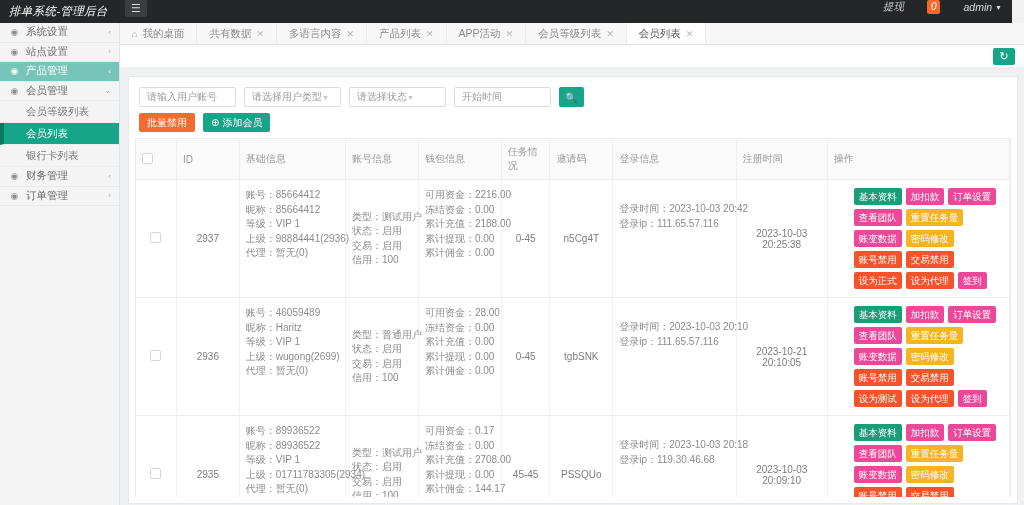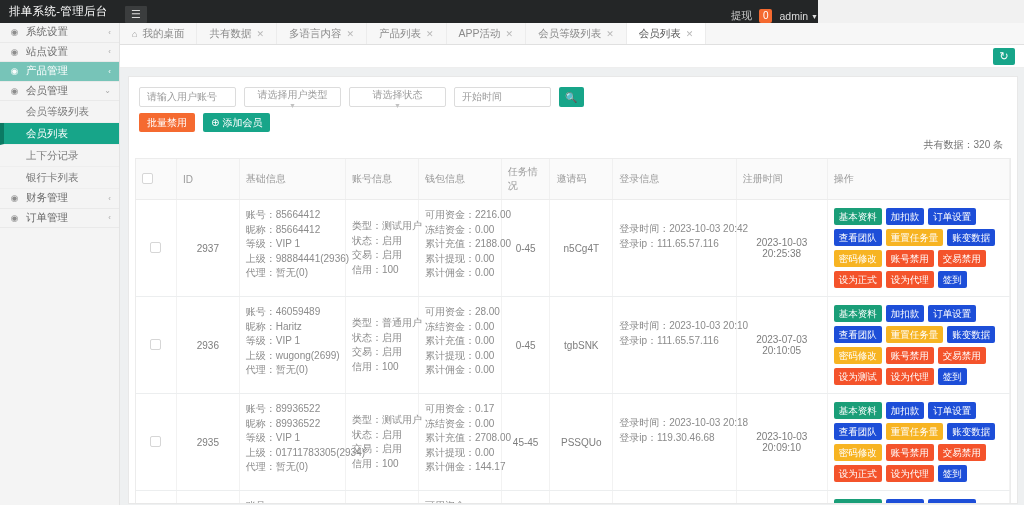--- a/index.html
+++ b/index.html
@@ -5,36 +5,36 @@
   * { box-sizing: border-box; margin: 0; padding: 0; }
   html, body {
     width: 1024px; height: 505px;
     font-family: "Liberation Sans", "DejaVu Sans", sans-serif;
     font-size: 12px;
     background: #f1f1f1;
     overflow: hidden;
   }
   
   .topbar {
-    position: absolute; top: 0; left: 0; width: 818px; height: 23px;
-    background: #242627; display: flex; align-items: flex-end;
+    position: absolute; top: 0; left: 0; width: 1012px; height: 23px;
+    background: #242627; display: flex; align-items: flex-start; font-style: italic;
   }
   .logo {
     width: 120px; height: 23px; color: #fff; font-size: 11.5px;
     display: flex; align-items: center; padding-left: 9px;
     letter-spacing: .3px;
   }
   .hamburger {
     width: 22px; height: 17px; background: #3b3d3e; color: #dcdcdc;
     margin-left: 5px; display: flex; align-items: center; justify-content: center;
     font-size: 11px; border-radius: 1px; cursor: pointer;
   }
   .topbar-right {
-    margin-left: auto; display: flex; align-items: center; gap: 7px;
-    color: #cfcfcf; font-size: 10.5px;
+    margin-left: auto; display: flex; align-items: center; gap: 23px;
+    padding-right: 10px; color: #cfcfcf; font-size: 10.5px;
   }
   .withdraw-link { color: #cfcfcf; cursor: pointer; }
   .badge-count {
     background: #f56a30; color: #fff; font-size: 10px; line-height: 13px;
     min-width: 13px; height: 14px; padding: 0 4px; text-align: center;
     border-radius: 2px; display: inline-block;
   }
   .admin-menu { color: #dcdcdc; cursor: pointer; display: flex; align-items: center; gap: 3px; }
   .caret-down { font-size: 7px; }
 
@@ -93,21 +93,21 @@
     margin: 8px 6px 0 8px; background: #fff; border: 1px solid #e8e8e8;
     height: 428px; overflow: hidden;
   }
   .filter-row { display: flex; align-items: center; gap: 8px; padding: 10px 10px 6px 10px; }
   .inp {
     height: 20px; border: 1px solid #dcdcdc; border-radius: 2px;
     font-size: 10px; color: #9b9b9b; padding: 0 7px; display: flex; align-items: center;
     background: #fff; cursor: text;
   }
   .inp.acct { width: 97px; }
-  .inp.sel { width: 97px; cursor: pointer; flex-direction: column; }
+  .inp.sel { width: 97px; cursor: pointer; }
   .inp.time { width: 97px; }
   .sel-arrow { font-size: 7px; color: #c2c2c2; }
   .search-btn {
     width: 25px; height: 20px; background: #17a589; color: #fff; border-radius: 2px;
     display: flex; align-items: center; justify-content: center; font-size: 10px; cursor: pointer;
   }
   .act-row { display: flex; align-items: center; gap: 8px; padding: 0 10px 6px 10px; }
   .btn-sm {
     height: 19px; padding: 0 8px; border-radius: 2px; color: #fff;
     font-size: 10px; display: flex; align-items: center; gap: 3px; cursor: pointer;
@@ -131,27 +131,27 @@
     padding: 8px 6px; vertical-align: top; font-size: 10px; color: #7d7d7d;
   }
   td.mid { vertical-align: middle; text-align: center; }
   .kv { line-height: 14.5px; white-space: nowrap; }
   .kv .k { color: #8b8b8b; }
   .kv .v { color: #8b8b8b; }
   .chk {
     width: 11px; height: 11px; border: 1px solid #d6d6d6; border-radius: 2px;
     background: #fff; display: inline-block; cursor: pointer;
   }
-  .ops { display: flex; flex-wrap: wrap; gap: 4px; }
+  .ops { display: flex; flex-wrap: wrap; gap: 4px; margin-left: 20px; }
   .op {
     font-size: 9.5px; color: #fff; border-radius: 2px; padding: 3px 5px;
     white-space: nowrap; cursor: pointer; line-height: 11px;
   }
   .c-green { background: #1a9e78; }
-  .c-blue  { background: #1d4ed8; }
+  .c-blue  { background: #ec4899; }
   .c-yellow{ background: #f7b422; }
   .c-red   { background: #f4532b; }
 </style>
 </head>
 <body>
 
 <div class="topbar">
   <div class="logo">排单系统-管理后台</div>
   <div class="hamburger">☰</div>
   <div class="topbar-right">
@@ -185,23 +185,20 @@
       <span>会员管理</span>
       <span class="arr">⌄</span>
     </div>
     <div class="side-sub">
       <span>会员等级列表</span>
     </div>
     <div class="side-sub current">
       <span>会员列表</span>
     </div>
     <div class="side-sub">
-      <span>上下分记录</span>
-    </div>
-    <div class="side-sub">
       <span>银行卡列表</span>
     </div>
     <div class="side-item">
       <span class="ico">◉</span>
       <span>财务管理</span>
       <span class="arr">‹</span>
     </div>
     <div class="side-item">
       <span class="ico">◉</span>
       <span>订单管理</span>
@@ -263,21 +260,20 @@
     </div>
 
     <div class="act-row">
       <div class="btn-sm btn-orange">批量禁用</div>
       <div class="btn-sm btn-teal">
         <span>⊕</span>
         <span>添加会员</span>
       </div>
     </div>
 
-    <div class="total-row">共有数据：320 条</div>
 
     <div class="tbl-wrap">
       <table>
         <colgroup>
           <col style="width:40px">
             <col style="width:62px">
             <col style="width:105px">
           <col style="width:72px">
             <col style="width:82px">
             <col style="width:48px">
@@ -370,21 +366,21 @@
                 <div class="kv"><span class="k">累计充值：</span><span class="v">0.00</span></div>
                 <div class="kv"><span class="k">累计提现：</span><span class="v">0.00</span></div>
                 <div class="kv"><span class="k">累计佣金：</span><span class="v">0.00</span></div>
               </td>
               <td class="mid">0-45</td>
               <td class="mid">tgbSNK</td>
               <td style="padding-top:22px;">
                 <div class="kv"><span class="k">登录时间：</span><span class="v">2023-10-03 20:10</span></div>
                 <div class="kv"><span class="k">登录ip：</span><span class="v">111.65.57.116</span></div>
               </td>
-              <td class="mid">2023-07-03 20:10:05</td>
+              <td class="mid">2023-10-21 20:10:05</td>
               <td>
                 <div class="ops">
                   <span class="op c-green">基本资料</span>
                   <span class="op c-blue">加扣款</span>
                   <span class="op c-blue">订单设置</span>
                   <span class="op c-blue">查看团队</span>
                   <span class="op c-yellow">重置任务量</span>
                   <span class="op c-blue">账变数据</span>
                   <span class="op c-yellow">密码修改</span>
                   <span class="op c-red">账号禁用</span>

